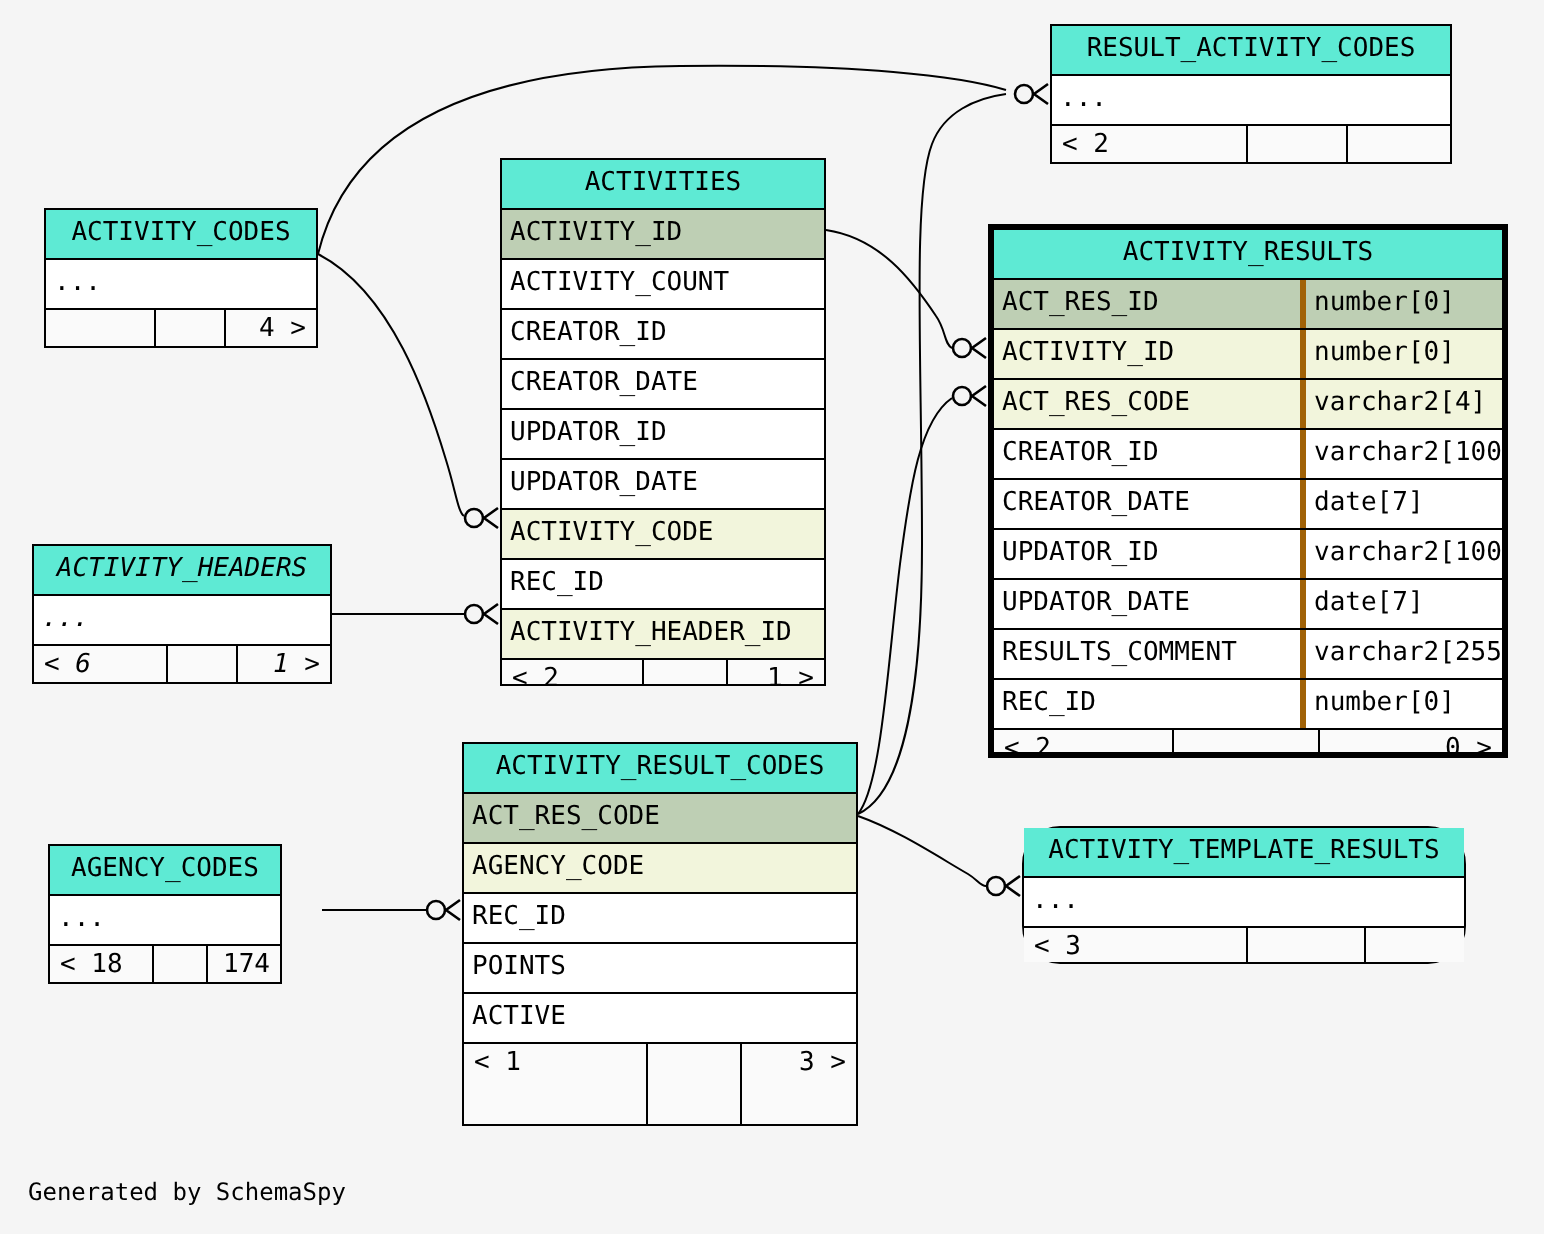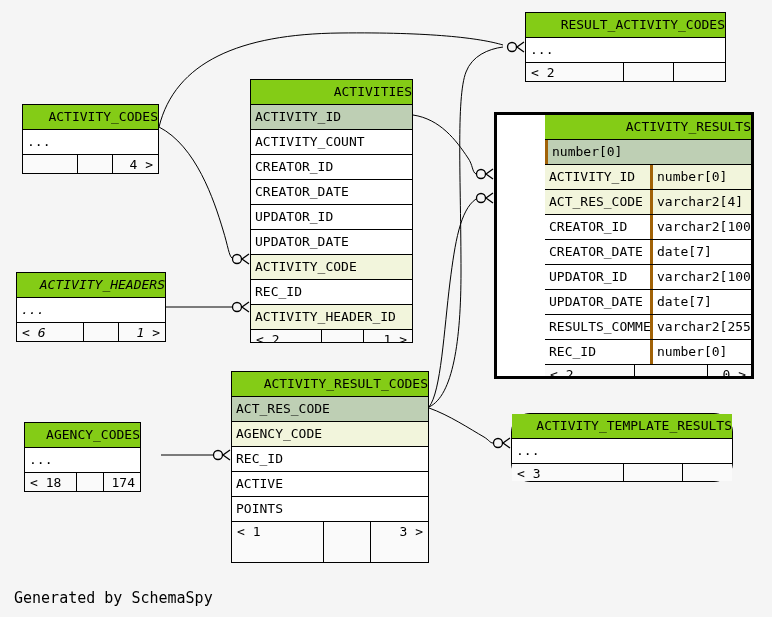--- a/index.html
+++ b/index.html
@@ -2,35 +2,35 @@
 <html><head>
 <meta charset="utf-8">
 <style>
   html,body{margin:0;padding:0;}
   body{width:772px;height:617px;background:#f5f5f5;position:relative;overflow:hidden;
        font-family:"DejaVu Sans Mono",monospace;}
   #canvas{position:absolute;left:0;top:0;width:772px;height:617px;}
   #wires{position:absolute;left:0;top:0;z-index:0;}
   .table{position:absolute;z-index:1;background:#ffffff;border:1px solid #000;
          display:flex;flex-direction:column;font-size:13px;color:#000;box-sizing:border-box;}
-  .table.em{border-width:3px;padding-left:48px;}
-  .th{height:24px;flex:none;background:#84cc16;border-bottom:1px solid #000;
-      text-align:right;line-height:23px;overflow:hidden;white-space:nowrap;}
+  .table.em{border-width:3px;}
+  .th{height:24px;flex:none;background:#5eead4;border-bottom:1px solid #000;
+      text-align:center;line-height:23px;overflow:hidden;white-space:nowrap;}
   .row{height:24px;flex:none;border-bottom:1px solid #000;display:flex;
        line-height:23px;white-space:nowrap;overflow:hidden;background:#fff;}
   .row.pk{background:#becfb4;}
   .row.fk{background:#f2f5dc;}
   .cn{flex:1;padding-left:4px;overflow:hidden;}
   .ct{width:94px;flex:none;border-left:3px solid #a16207;padding-left:4px;overflow:hidden;}
   .tfoot{flex:1;display:flex;background:#fafafa;overflow:hidden;}
   .tfoot span{display:block;border-right:1px solid #000;padding:0 5px;line-height:19px;
               box-sizing:border-box;overflow:hidden;}
   .tfoot span.fl{text-align:left;}
   .tfoot span.fr{border-right:none;flex:1;text-align:right;}
-  .credit{position:absolute;left:14px;top:589px;font-size:15px;color:#000;z-index:1;}
+  .credit{position:absolute;left:14px;top:589px;font-size:12px;color:#000;z-index:1;}
 </style>
 </head>
 <body>
 
 <div id="canvas">
 
   <svg id="wires" width="772" height="617">
     <g stroke="#000" stroke-width="1" fill="none">
 
       <path d="M 159 127 C 175 62, 240 34, 340 33 C 430 32, 480 38, 503 45"></path>
@@ -150,20 +150,21 @@
     <div class="tfoot">
       <span class="fl" style="width:67px">&lt; 6</span>
       <span style="width:35px"></span>
       <span class="fr">1 &gt;</span>
     </div>
   </div>
 
   <div class="table em" style="left:494px;top:112px;width:260px;height:267px;">
     <div class="th">ACTIVITY_RESULTS</div>
     <div class="row pk">
+      <span class="cn">ACT_RES_ID</span>
       <span class="ct">number[0]</span>
       </div>
     <div class="row fk">
       <span class="cn">ACTIVITY_ID</span>
       <span class="ct">number[0]</span>
       </div>
     <div class="row fk">
       <span class="cn">ACT_RES_CODE</span>
       <span class="ct">varchar2[4]</span>
       </div>
@@ -203,24 +204,24 @@
     <div class="row pk">
       <span class="cn">ACT_RES_CODE</span>
       </div>
     <div class="row fk">
       <span class="cn">AGENCY_CODE</span>
       </div>
     <div class="row">
       <span class="cn">REC_ID</span>
       </div>
     <div class="row">
+      <span class="cn">POINTS</span>
+      </div>
+    <div class="row">
       <span class="cn">ACTIVE</span>
-      </div>
-    <div class="row">
-      <span class="cn">POINTS</span>
       </div>
     <div class="tfoot">
       <span class="fl" style="width:92px">&lt; 1</span>
       <span style="width:47px"></span>
       <span class="fr">3 &gt;</span>
     </div>
   </div>
 
   <div class="table" style="left:24px;top:422px;width:117px;height:70px;">
     <div class="th">AGENCY_CODES</div>

